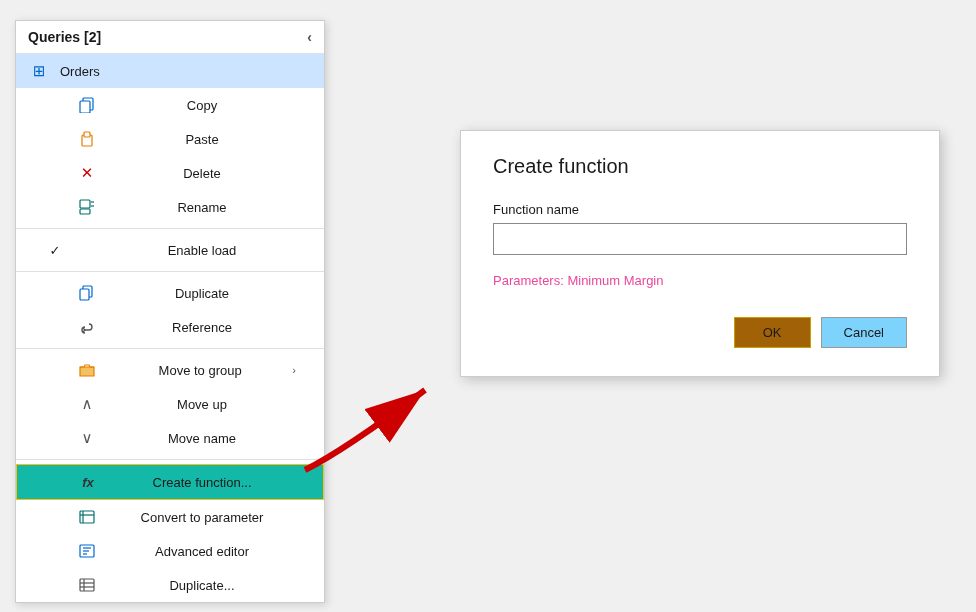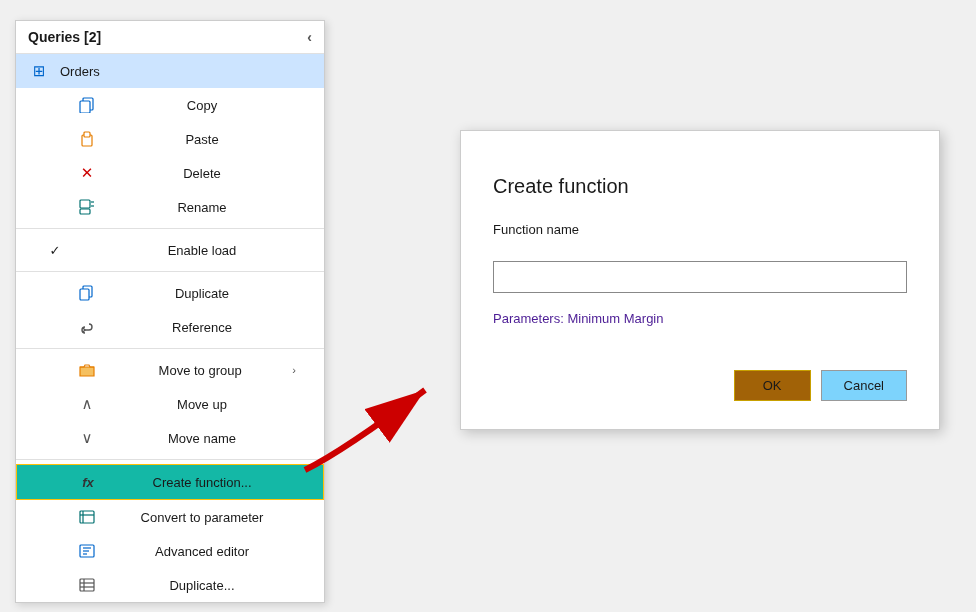--- a/index.html
+++ b/index.html
@@ -120,50 +120,50 @@
 
     
     .dialog {
       position: absolute;
       left: 460px;
       top: 130px;
       width: 480px;
       background: #ffffff;
       border: 1px solid #ccc;
       box-shadow: 3px 3px 12px rgba(0,0,0,0.2);
-      padding: 44px 32px 28px 32px;
+      padding: 24px 32px 28px 32px;
     }
 
     .dialog-title {
       font-size: 20px;
       font-weight: 400;
       color: #1a1a1a;
       margin-bottom: 24px;
     }
 
     .dialog-label {
       font-size: 13px;
       color: #1a1a1a;
-      margin-bottom: 24px;
+      margin-bottom: 6px;
     }
 
     .dialog-input {
       width: 100%;
       border: 1px solid #888;
       padding: 6px 8px;
       font-size: 13px;
       outline: none;
       margin-bottom: 18px;
       height: 32px;
     }
 
     .dialog-params {
       font-size: 13px;
-      color: #4c1d95;
-      margin-bottom: 44px;
+      color: #ec4899;
+      margin-bottom: 29px;
     }
 
     .dialog-buttons {
       display: flex;
       justify-content: flex-end;
       gap: 10px;
     }
 
     .btn-ok {
       background: #a16207;

